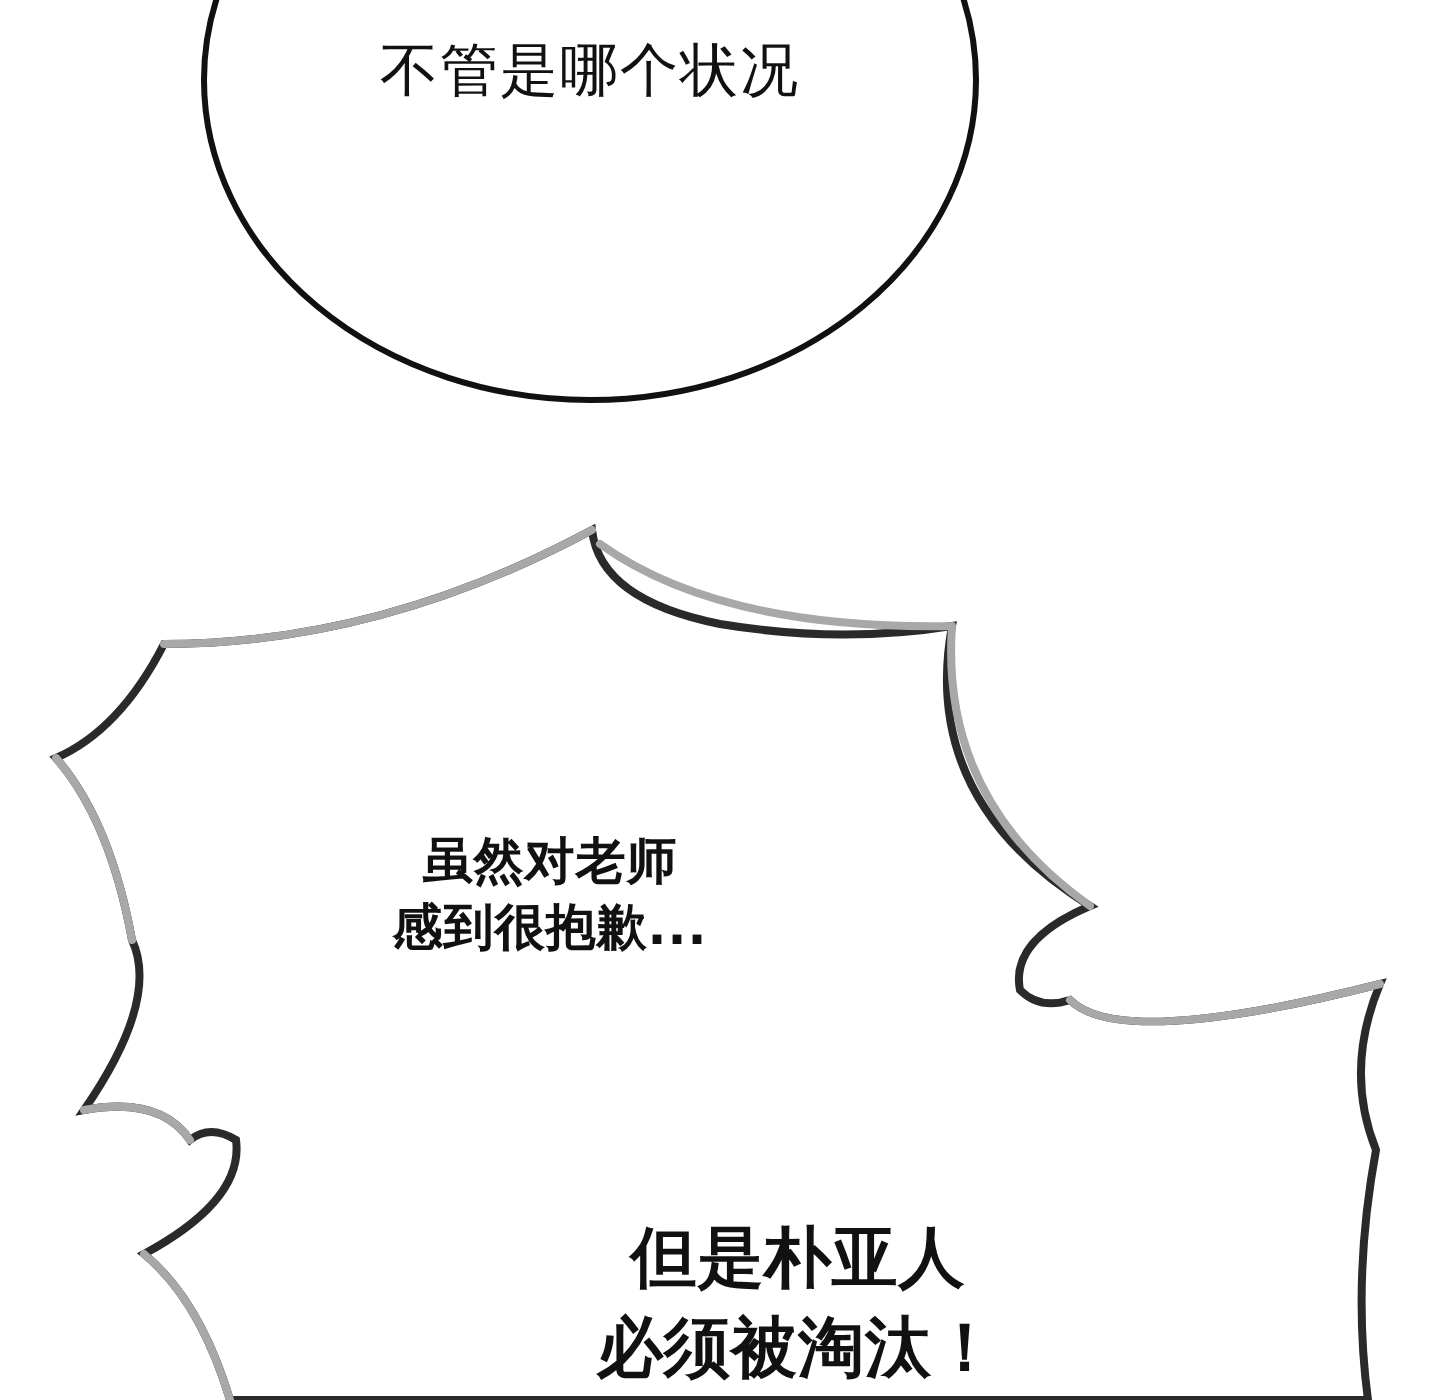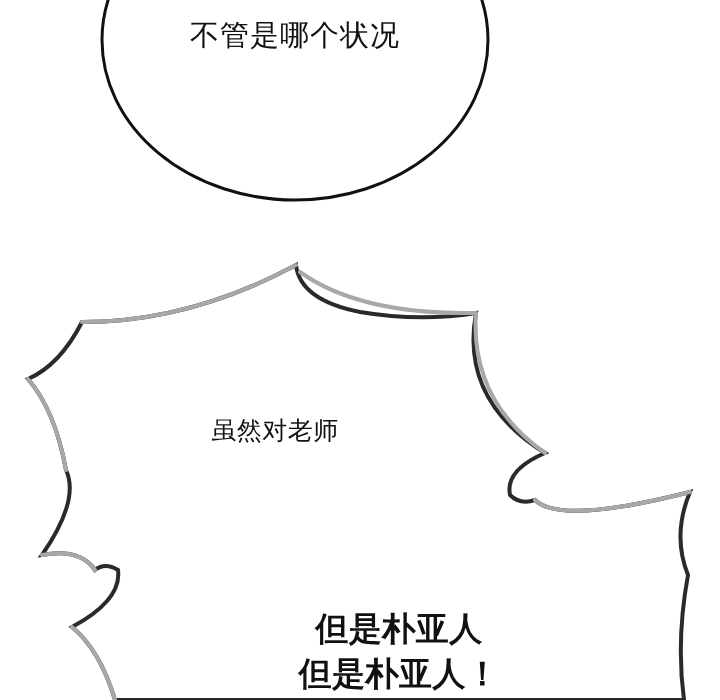--- a/index.html
+++ b/index.html
@@ -39,21 +39,21 @@
       width: 290px;
       font-size: 29px;
       font-weight: normal;
       letter-spacing: 1px;
     }
     #text-mid {
       left: 160px;
       top: 414px;
       width: 230px;
       font-size: 25px;
-      font-weight: normal;
+      font-weight: bold;
       letter-spacing: 0.5px;
       line-height: 1.32;
     }
     #text-bottom {
       left: 284px;
       top: 607px;
       width: 230px;
       font-size: 33px;
       font-weight: bold;
       letter-spacing: 0.5px;
@@ -107,20 +107,21 @@
            M 72 627 Q 100 650 115 700" fill="none" stroke="#a8a8a8" stroke-width="4" stroke-linecap="round"></path>
     </g>
   </svg>
 
   <div class="bubble-text" id="text-top">
     <span class="line">不管是哪个状况</span>
   </div>
 
   <div class="bubble-text" id="text-mid">
     <span class="line">虽然对老师</span>
+    <span class="line">感到很抱歉...</span>
   </div>
 
   <div class="bubble-text" id="text-bottom">
     <span class="line">但是朴亚人</span>
-    <span class="line">但是朴亚人！</span>
+    <span class="line">必须被淘汰！</span>
   </div>
 
 </div>
 
 </body></html>

